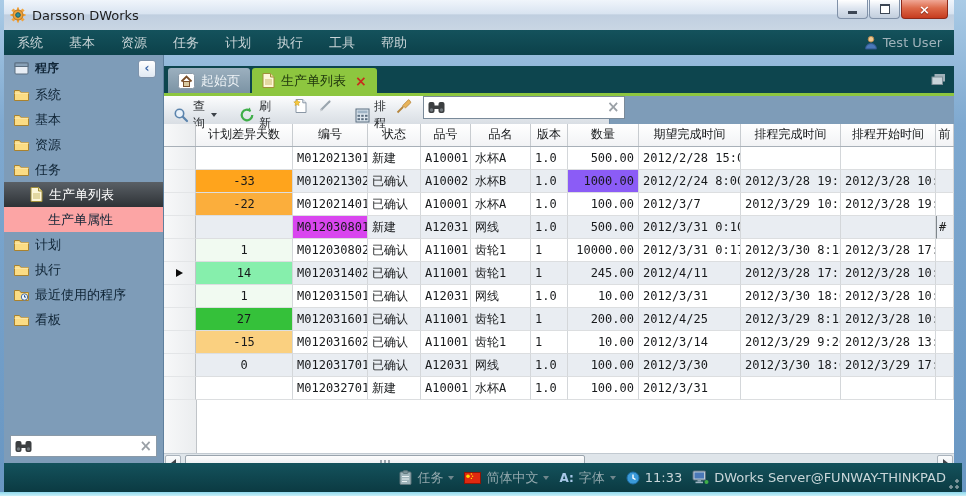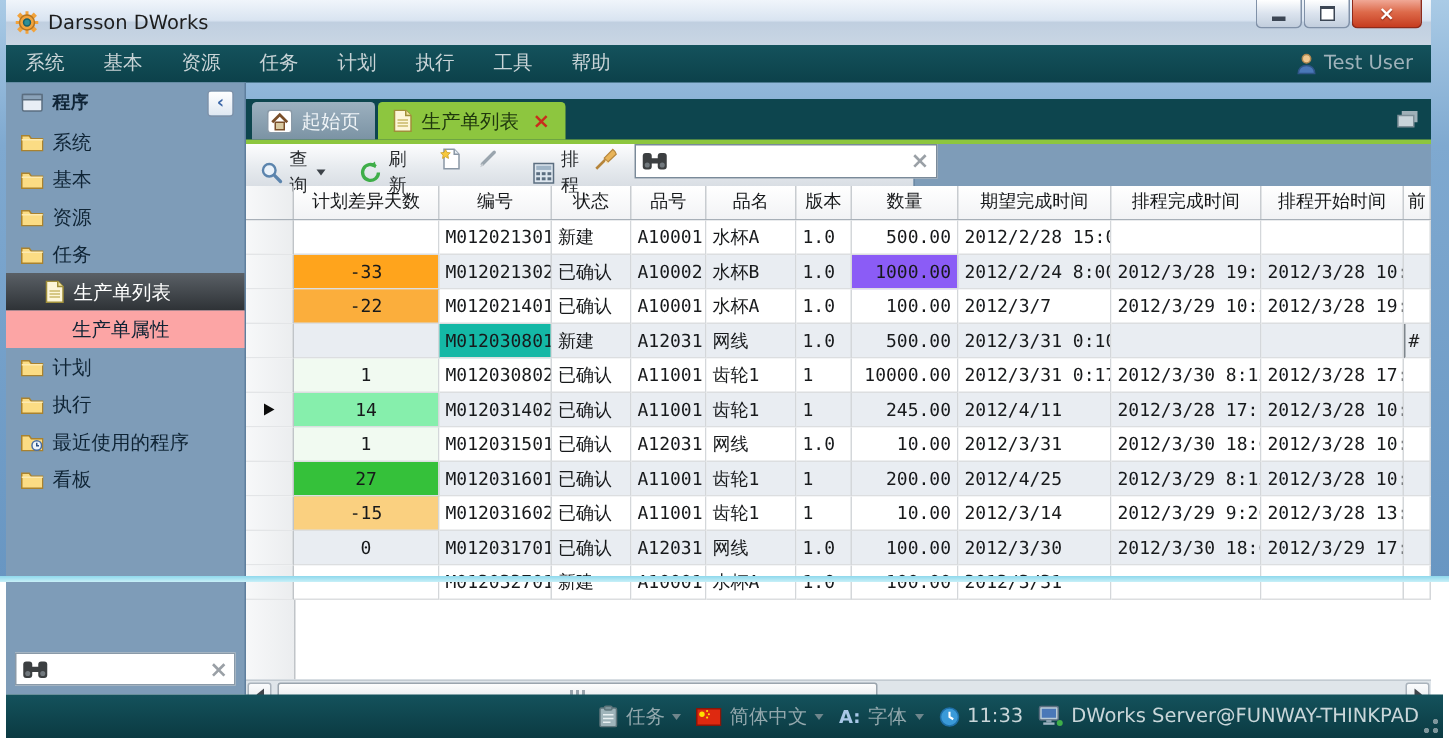--- a/index.html
+++ b/index.html
@@ -1,17 +1,17 @@
 <!DOCTYPE html>
 <html><head>
 <meta charset="utf-8">
 <style>
   html,body{margin:0;padding:0;}
   body{width:966px;height:496px;font-family:"DejaVu Sans","Liberation Sans",sans-serif;font-size:12px;overflow:hidden;}
-  #win{position:relative;width:966px;height:388px;background:linear-gradient(180deg,#aacbe6 0%,#7fa9d0 25%,#6896c2 100%);}
+  #win{position:relative;width:966px;height:496px;background:linear-gradient(180deg,#aacbe6 0%,#7fa9d0 25%,#6896c2 100%);}
   
   #titlebar{position:absolute;left:4px;top:0;right:12px;height:30px;display:flex;align-items:center;
     background:linear-gradient(#f0f5fb 0%,#d9e4f1 45%,#c0cfe0 50%,#c9d6e4 100%);padding-left:6px;box-sizing:border-box;}
   #title-text{margin-left:6px;color:#1d1d1d;font-size:13px;}
   #winbtns{position:absolute;top:0;right:6px;display:flex;gap:1px;}
   .winbtn{width:29px;height:18px;border:1px solid #8091a8;border-top:none;border-radius:0 0 4px 4px;
     background:linear-gradient(#ffffff,#dbe3ee 50%,#c2cedd);display:flex;align-items:center;justify-content:center;cursor:pointer;}
   .winbtn.close{width:45px;background:linear-gradient(#f0a896,#dd6a4a 45%,#c63c1f);border-color:#8e2a1a;}
   .glyph-min{width:9px;height:3px;background:#3c4654;margin-top:6px;}
   .glyph-max{width:8px;height:7px;border:1px solid #3c4654;border-top:2px solid #3c4654;background:#fff;}
@@ -436,21 +436,21 @@
               <div class="cell" style="width: 37px; background: rgb(255, 255, 255);">1.0</div>
               <div class="cell num" style="width: 71px; background: rgb(255, 255, 255);">100.00</div>
               <div class="cell" style="width: 102px; background: rgb(255, 255, 255);">2012/3/7</div>
               <div class="cell" style="width: 100px; background: rgb(255, 255, 255);">2012/3/29 10:20</div>
               <div class="cell" style="width: 95px; background: rgb(255, 255, 255);">2012/3/28 19:10</div>
               <div class="cell" style="width: 18px; background: rgb(255, 255, 255);"></div>
             </div>
             <div class="grid-row">
               <div class="cell ind" style="width: 32px;"></div>
               <div class="cell diff" style="width: 97px; background: rgb(233, 237, 242);"></div>
-              <div class="cell" style="width: 75px; background: #14b8a6;">M012030801</div>
+              <div class="cell" style="width: 75px; background: #d946ef;">M012030801</div>
               <div class="cell" style="width: 53px; background: rgb(233, 237, 242);">新建</div>
               <div class="cell" style="width: 50px; background: rgb(233, 237, 242);">A12031</div>
               <div class="cell" style="width: 60px; background: rgb(233, 237, 242);">网线</div>
               <div class="cell" style="width: 37px; background: rgb(233, 237, 242);">1.0</div>
               <div class="cell num" style="width: 71px; background: rgb(233, 237, 242);">500.00</div>
               <div class="cell" style="width: 102px; background: rgb(233, 237, 242);">2012/3/31 0:10</div>
               <div class="cell" style="width: 100px; background: rgb(233, 237, 242);"></div>
               <div class="cell" style="width: 95px; background: rgb(233, 237, 242);"></div>
               <div class="cell marker" style="width: 18px; background: rgb(233, 237, 242);">#</div>
             </div>

